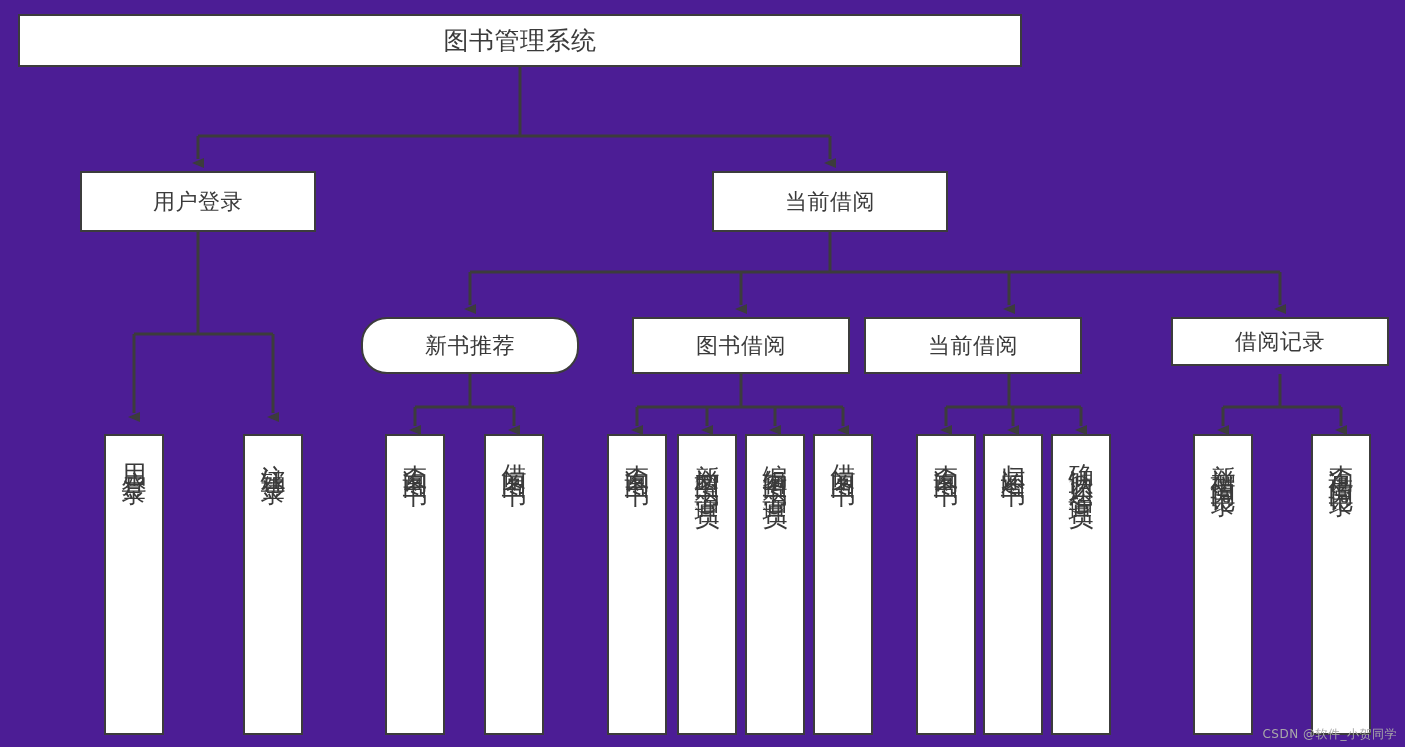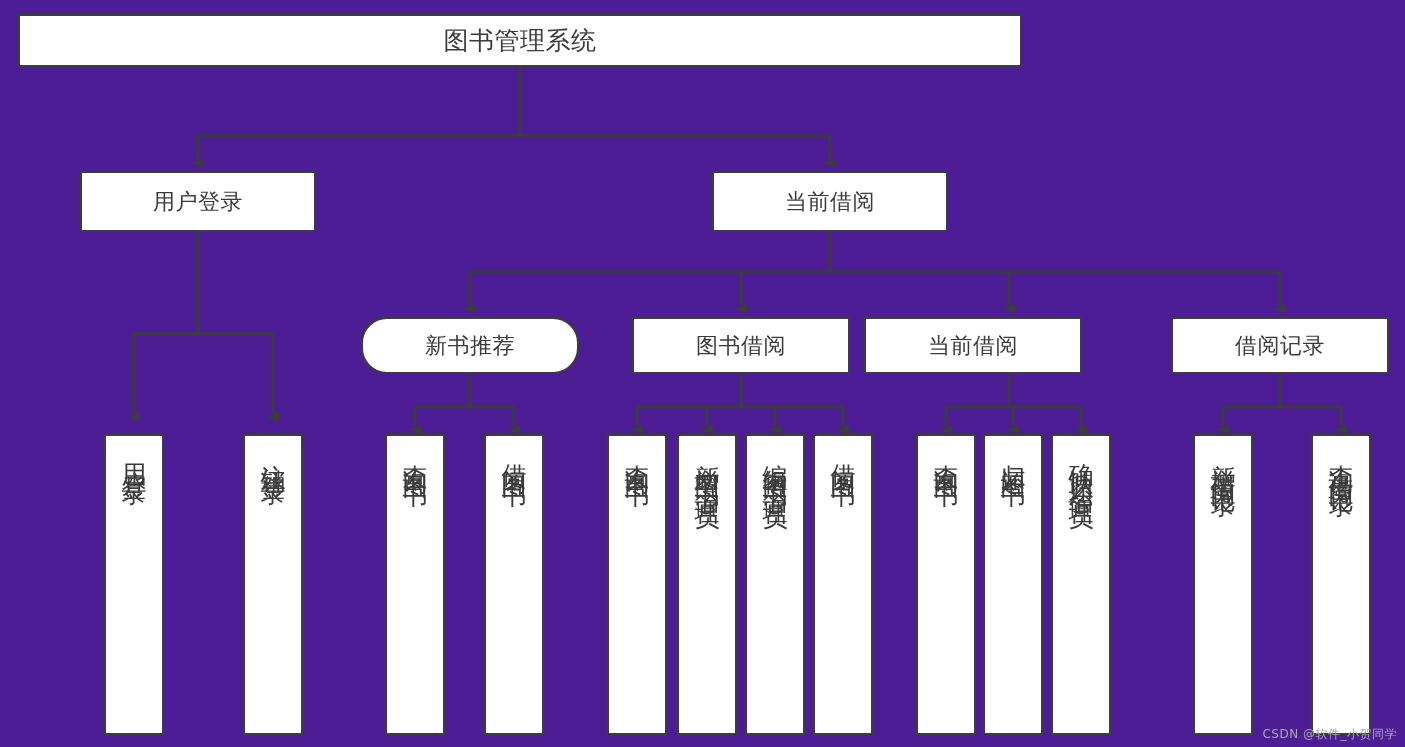--- a/index.html
+++ b/index.html
@@ -147,21 +147,21 @@
 
   <div class="node horiz tier3" style="left:361px; top:317px; width:218px; height:57px;border-radius:26px;">
     <span class="node-label">新书推荐</span>
   </div>
   <div class="node horiz tier3" style="left:632px; top:317px; width:218px; height:57px;">
     <span class="node-label">图书借阅</span>
   </div>
   <div class="node horiz tier3" style="left:864px; top:317px; width:218px; height:57px;">
     <span class="node-label">当前借阅</span>
   </div>
-  <div class="node horiz tier3" style="left:1171px; top:317px; width:218px; height:57px;">
+  <div class="node horiz tier3" style="left:1171px; top:317px; width:218px; height:49px;">
     <span class="node-label">借阅记录</span>
   </div>
 
   <div class="node leaf" style="left:104px; top:434px; width:60px; height:301px;">
     <span class="node-label">用户登录</span>
   </div>
   <div class="node leaf" style="left:243px; top:434px; width:60px; height:301px;">
     <span class="node-label">注销登录</span>
   </div>
 

